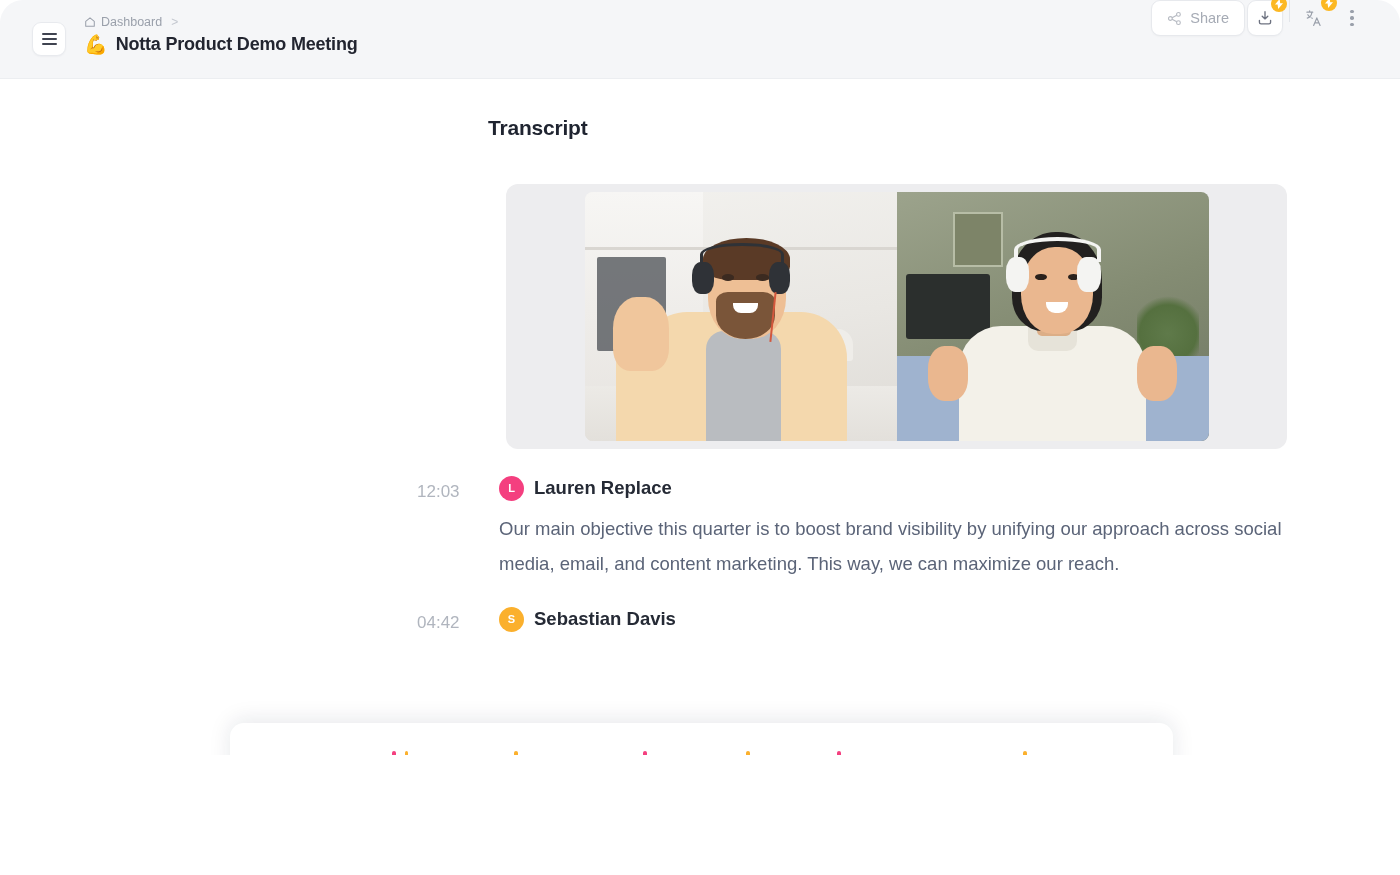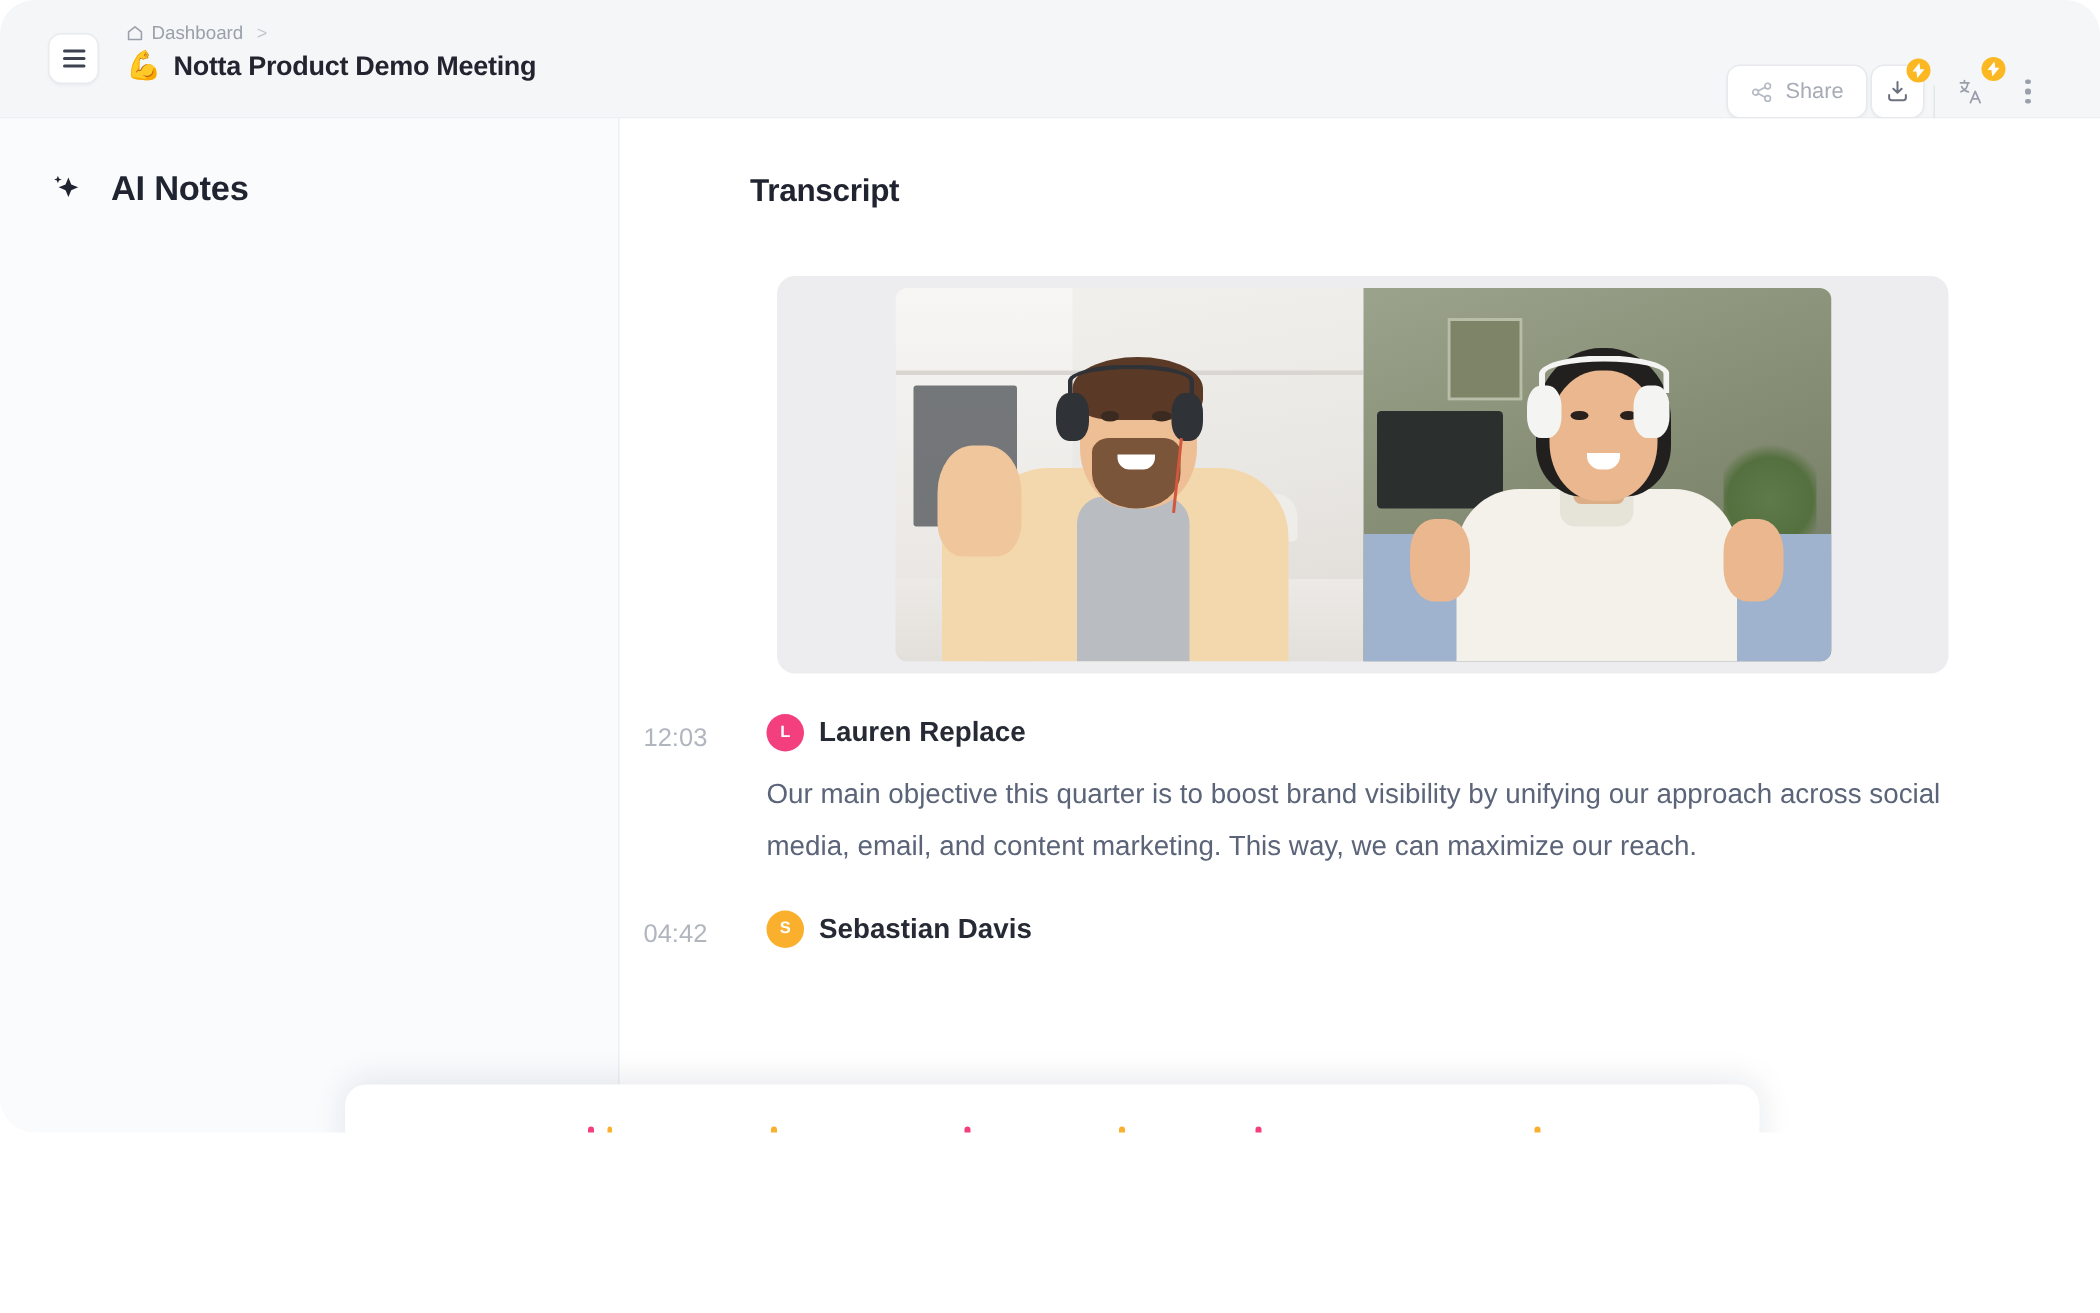--- a/index.html
+++ b/index.html
@@ -48,21 +48,21 @@
   .breadcrumb .chev { color: #c3c7cf; font-size: 12px; margin-left: 4px; }
   .doc-title-row { display: flex; align-items: center; gap: 8px; margin-top: 4px; }
   .doc-emoji { font-size: 19px; line-height: 1; cursor: pointer; }
   .doc-title {
     font-size: 18px; font-weight: 700; color: #222530;
     letter-spacing: -0.2px; cursor: text;
   }
 
   .header-actions {
     position: absolute; right: 30px; top: 0; height: 79px;
-    display: flex; align-items: flex-end; gap: 2px;
+    display: flex; align-items: flex-start; gap: 2px;
   }
   .pill-btn {
     height: 36px; padding: 0 15px;
     background: #ffffff; border: 1px solid #e7e9ed;
     border-radius: 9px;
     display: flex; align-items: center; gap: 8px;
     font-size: 14.5px; color: #a6abb5;
     cursor: pointer;
     box-shadow: 0 1px 2px rgba(16,24,40,.03);
   }
@@ -98,21 +98,21 @@
   .ai-notes-head {
     display: flex; align-items: center; gap: 18px;
     padding: 33px 0 0 32px;
   }
   .ai-notes-title {
     font-size: 23px; font-weight: 600; color: #1f2430; letter-spacing: -.2px;
   }
 
   
   .main {
-    position: absolute; left: 414px; top: 79px;
+    position: absolute; left: 402px; top: 79px;
     width: 986px; height: 796px;
     background: #ffffff;
     overflow: hidden;
   }
   .transcript-title {
     position: absolute; left: 86px; top: 37px;
     font-size: 21px; font-weight: 600; color: #1f2430; letter-spacing: -.2px;
   }
 
   .video-card {
@@ -384,29 +384,20 @@
       <div class="icon-btn">
         <span class="kebab">
             <i></i>
             <i></i>
             <i></i>
           </span>
       </div>
     </div>
   </div>
 
-  <div class="sidebar">
-    <div class="ai-notes-head">
-      <svg width="24" height="24" viewBox="0 0 24 24" fill="#1f2430">
-        <path d="M13.6 4.4 15.5 9l4.6 1.9-4.6 1.9-1.9 4.6-1.9-4.6L7.1 10.9 11.7 9l1.9-4.6Z"></path>
-        <path d="M6.6 3.2 7.3 5l1.8.7-1.8.7-.7 1.8-.7-1.8L4.1 5.7 5.9 5l.7-1.8Z"></path>
-      </svg>
-      <span class="ai-notes-title">AI Notes</span>
-    </div>
-  </div>
 
   <div class="main">
     <div class="transcript-title">Transcript</div>
 
     <div class="video-card">
       <div class="video-grid">
         <div class="vtile left">
           <div class="wall-a"></div>
             <div class="shelf"></div>
             <div class="cab"></div>

